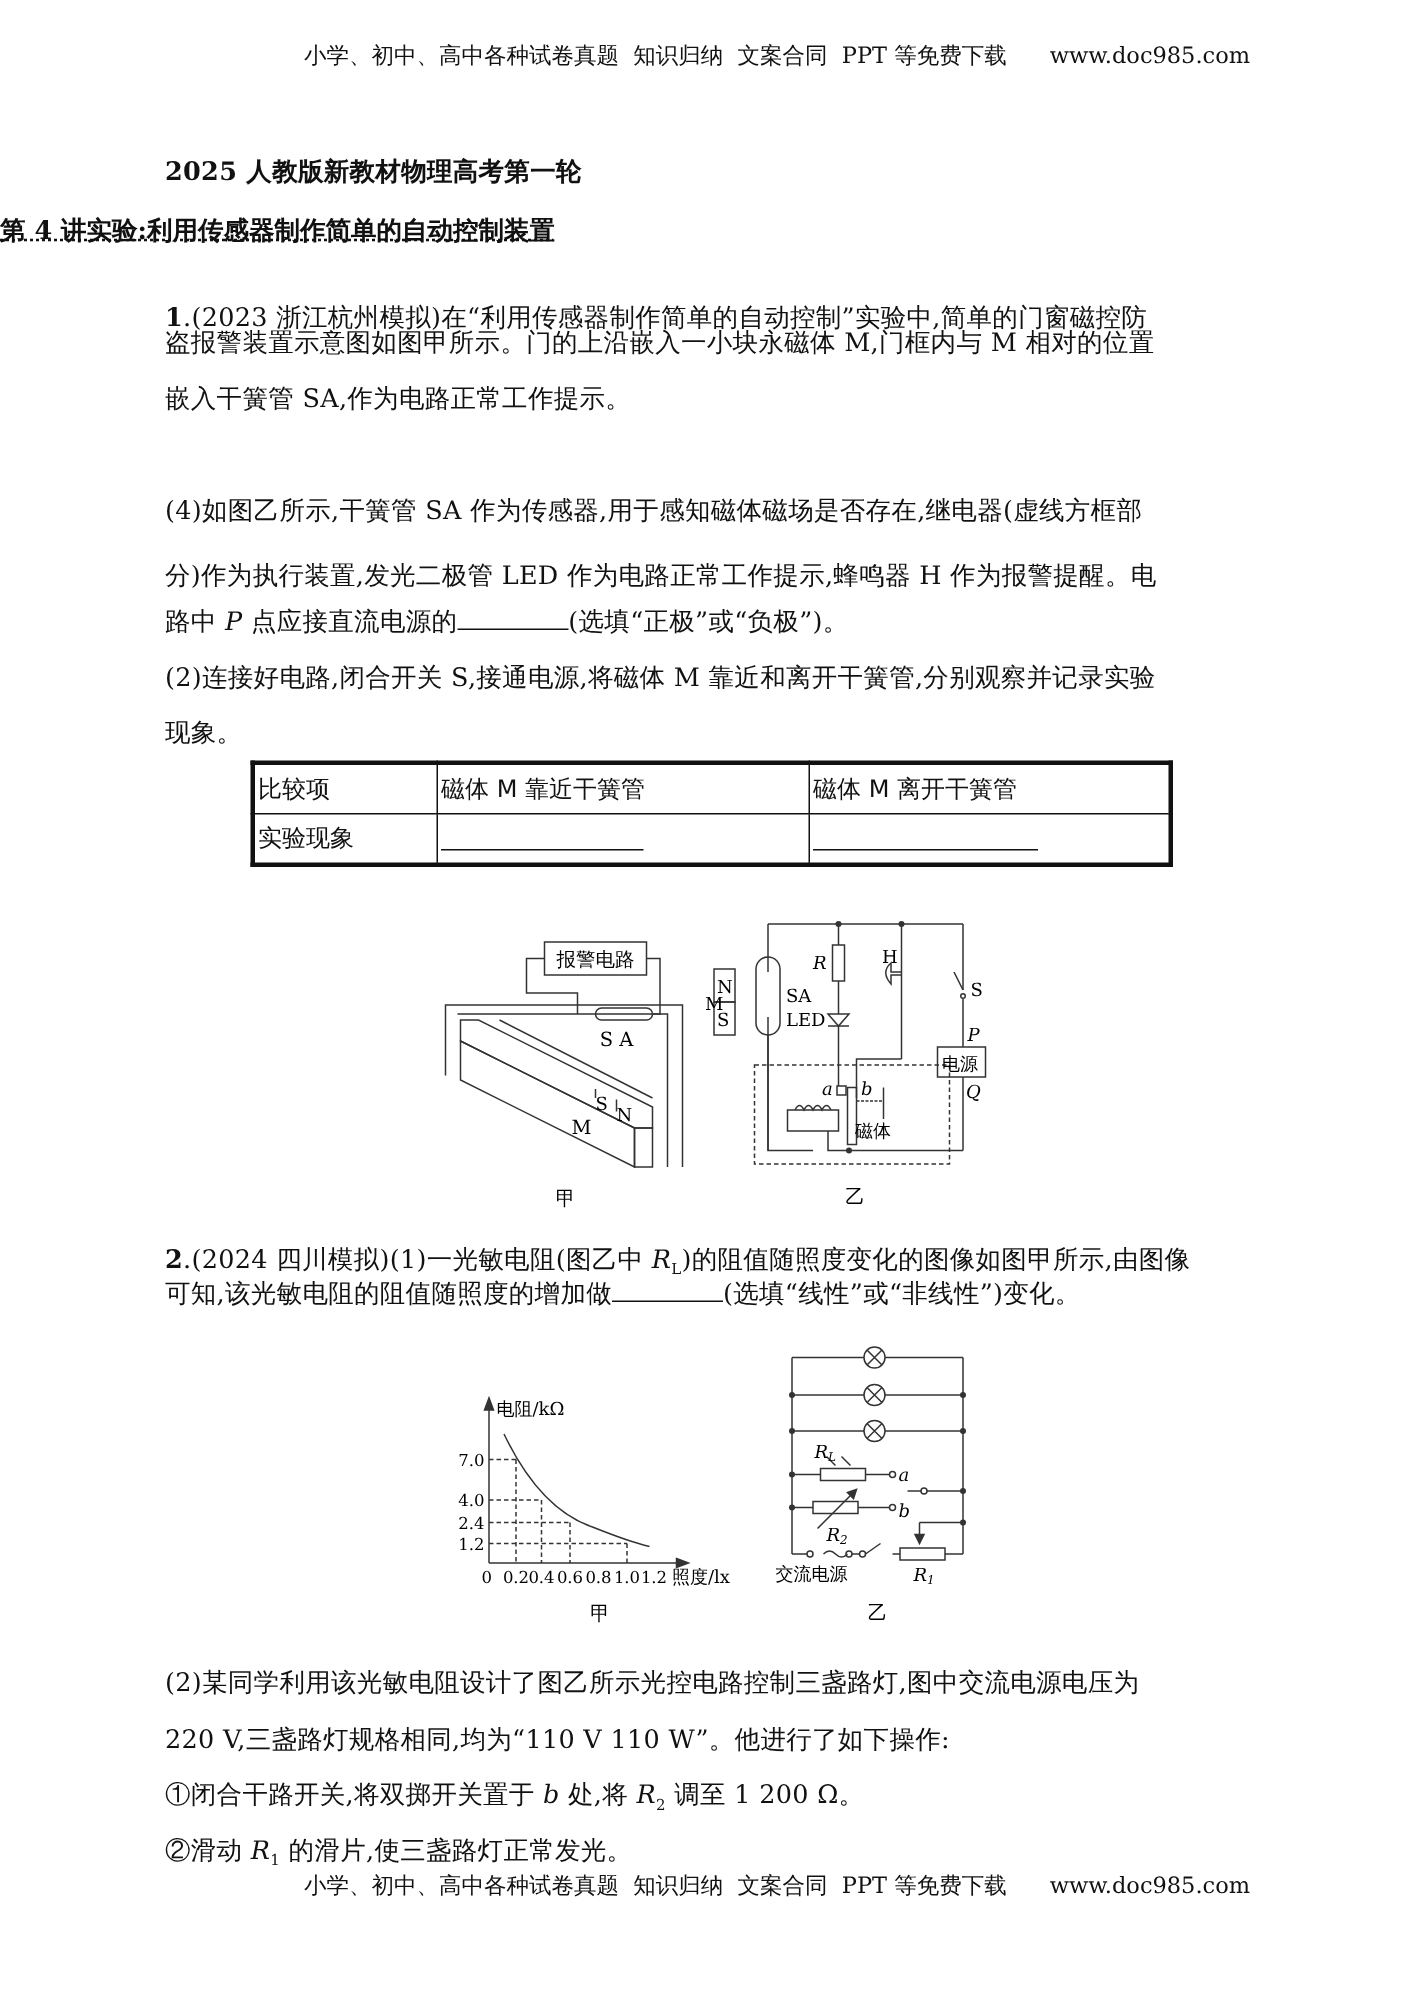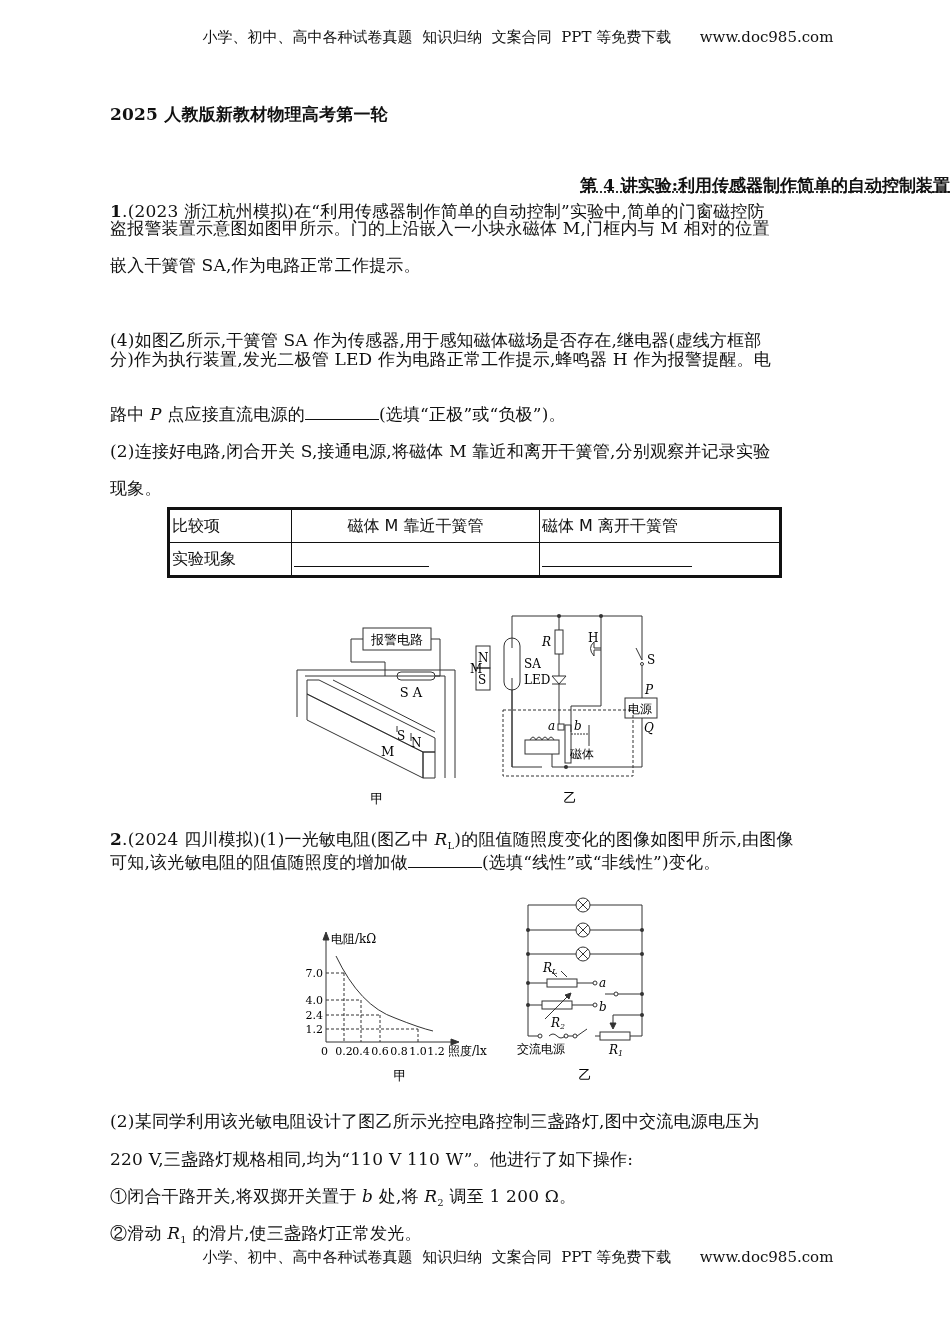--- a/index.html
+++ b/index.html
@@ -3,46 +3,46 @@
 <meta charset="utf-8">
 <style>
   html, body { margin: 0; padding: 0; background: #fff; }
   body { width: 950px; height: 1344px; position: relative; overflow: hidden;
          font-family: "DejaVu Serif", "Liberation Serif", serif; color: #111; }
   .abs { position: absolute; }
   .hdr { left: 0; width: 950px; text-align: center; font-size: 15px; white-space: pre; padding-left: 43px; }
   .line { left: 110px; width: 730px; font-size: 17px; white-space: nowrap; letter-spacing: 0.2px; }
   .bold { font-weight: bold; }
   .blank { display: inline-block; width: 74px; border-bottom: 1.5px solid #111; height: 14px; vertical-align: baseline; }
-  .title { left: 0; width: 950px; text-align: right; font-size: 17px; font-weight: bold; margin-top: 32px; }
+  .title { left: 0; width: 950px; text-align: left; font-size: 17px; font-weight: bold; }
   .title span { text-decoration: underline; text-decoration-style: dotted; }
   table.cmp { position: absolute; left: 167px; top: 507px; width: 615px; border-collapse: collapse;
               border: 3px solid #111; font-family: "DejaVu Sans", sans-serif; font-size: 16px; }
   table.cmp td { border: 1.5px solid #111; height: 32px; padding: 0 2px; vertical-align: middle; }
   table.cmp td.c0 { width: 117px; }
-  table.cmp td.c1 { width: 243px; text-align: center; }
+  table.cmp td.c1 { width: 243px; }
   .ans { display: block; width: 135px; border-bottom: 1px solid #111; margin-top: 14px; }
   .ans.wide { width: 150px; }
   svg text { font-family: "DejaVu Serif", "Liberation Serif", serif; }
   .ital { font-style: italic; }
 </style>
 </head>
 <body>
 
 <div class="abs hdr" style="top:28px;">小学、初中、高中各种试卷真题  知识归纳  文案合同  PPT 等免费下载      www.doc985.com</div>
 
 <div class="abs line bold" style="top:103px;">2025 人教版新教材物理高考第一轮</div>
 <div class="abs title" style="top:142px;"><span>第 4 讲实验:利用传感器制作简单的自动控制装置</span></div>
 
 <div class="abs line" style="top:180px;margin-top:20px;"><b>1</b><span>.(2023 浙江杭州模拟)</span><span>在“利用传感器制作简单的自动控制”实验中,简单的门窗磁控防</span></div>
 <div class="abs line" style="top:217px;">盗报警装置示意图如图甲所示。门的上沿嵌入一小块永磁体 M,门框内与 M 相对的位置</div>
 <div class="abs line" style="top:254px;">嵌入干簧管 SA,作为电路正常工作提示。</div>
 
 <div class="abs line" style="top:329px;">(4)如图乙所示,干簧管 SA 作为传感器,用于感知磁体磁场是否存在,继电器(虚线方框部</div>
-<div class="abs line" style="top:348px;">分)作为执行装置,发光二极管 LED 作为电路正常工作提示,蜂鸣器 H 作为报警提醒。电</div>
+<div class="abs line" style="top:372px;">分)作为执行装置,发光二极管 LED 作为电路正常工作提示,蜂鸣器 H 作为报警提醒。电</div>
 <div class="abs line" style="top:403px;"><span>路中 </span><i>P</i><span> 点应接直流电源的</span><span class="blank"></span><span>(选填“正极”或“负极”)。</span></div>
 <div class="abs line" style="top:440px;">(2)连接好电路,闭合开关 S,接通电源,将磁体 M 靠近和离开干簧管,分别观察并记录实验</div>
 <div class="abs line" style="top:477px;">现象。</div>
 
 <table class="cmp">
   <tbody>
       <tr>
     <td class="c0">比较项</td>
     <td class="c1">磁体 M 靠近干簧管</td>
     <td>磁体 M 离开干簧管</td>

